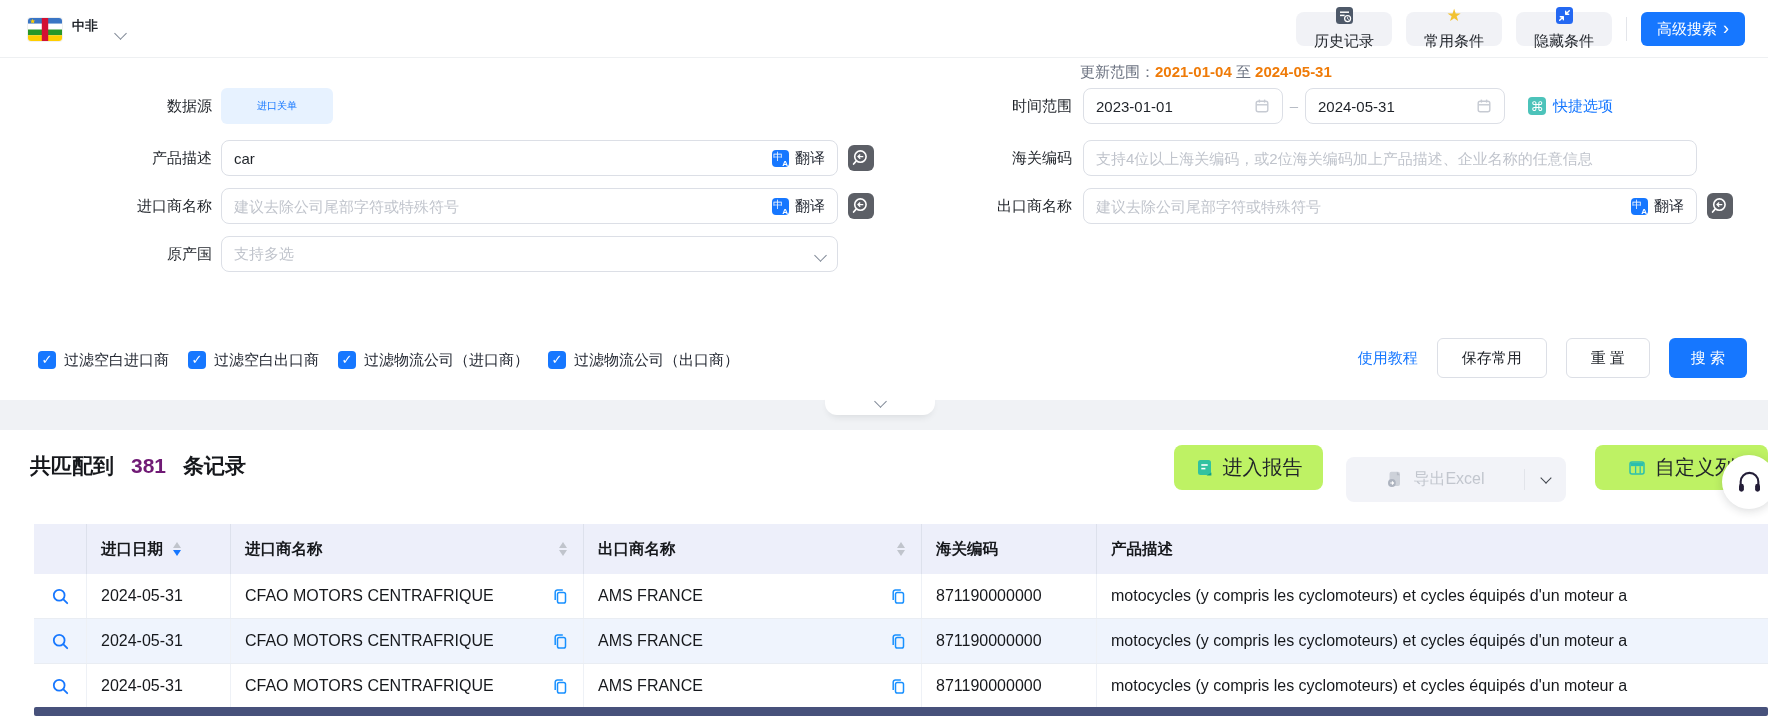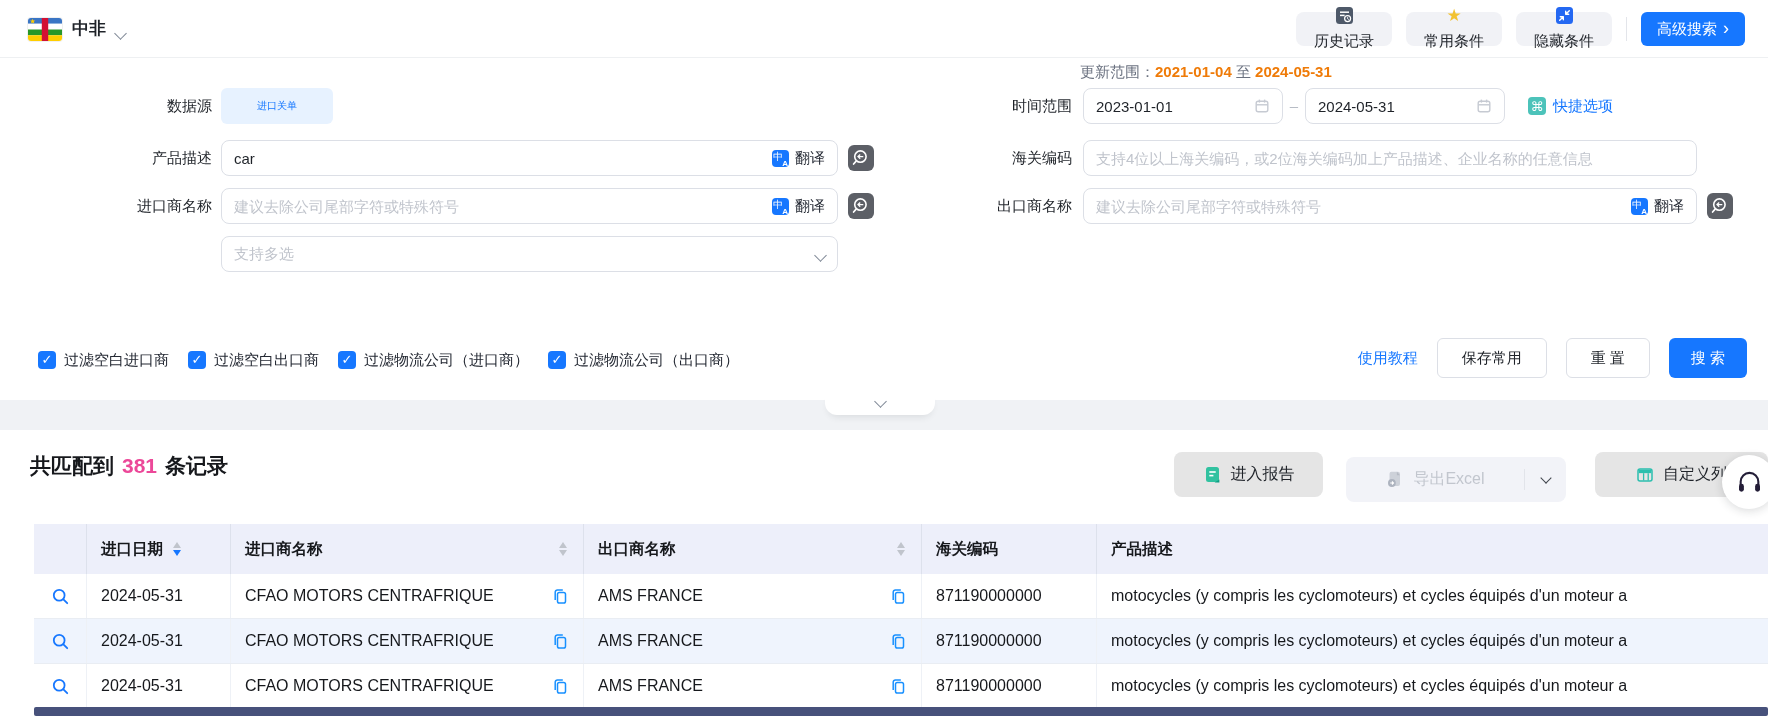--- a/index.html
+++ b/index.html
@@ -2,21 +2,21 @@
 <html><head>
 <meta charset="utf-8">
 <style>
   * { margin:0; padding:0; box-sizing:border-box; }
   body { font-family:"Liberation Sans","DejaVu Sans",sans-serif; background:#fff; }
   .page { position:relative; width:1768px; height:716px; overflow:hidden; background:#fff; color:#1f2329; }
 
   
   .topbar { position:absolute; left:0; top:0; width:1768px; height:58px; background:#fff; border-bottom:1px solid #eef0f2; }
   .flag-wrap { position:absolute; left:28px; top:18px; width:34px; height:23px; border-radius:3px; overflow:hidden; box-shadow:0 0 0 1px rgba(0,0,0,.06); }
-  .country-name { position:absolute; left:72px; top:17px; font-size:17px; font-weight:bold; color:#1f2329; }
+  .country-name { position:absolute; left:72px; top:17px; font-size:13px; font-weight:bold; color:#1f2329; }
   .country-chev { position:absolute; left:116px; top:24px; }
   .chev { display:inline-block; width:9px; height:9px; border-right:1.8px solid #7d8694; border-bottom:1.8px solid #7d8694; transform:rotate(45deg); }
   .topbar-right { position:absolute; right:23px; top:12px; display:flex; align-items:center; gap:14px; }
   .ghost-btn { display:inline-flex; align-items:center; justify-content:center; gap:8px; height:34px; padding:0 18px; background:#f1f2f6; border-radius:8px; font-size:15px; color:#1f2329; cursor:pointer;flex-direction:column; }
   .star-glyph { color:#f2c231; font-size:17px; line-height:1; }
   .v-divider { width:1px; height:24px; background:#e3e5ea; }
   .primary-btn { display:inline-flex; align-items:center; justify-content:center; gap:6px; height:34px; padding:0 16px; background:#1677ff; color:#fff; border-radius:6px; font-size:15px; cursor:pointer; }
   .adv-arrow { font-size:18px; line-height:1; margin-top:-2px; }
 
   
@@ -53,22 +53,22 @@
   .search-btn { height:40px; padding:0 22px; border-radius:6px; background:#1677ff; color:#fff; font-size:15px; display:inline-flex; align-items:center; cursor:pointer; }
 
   .collapse-tab { position:absolute; left:825px; top:394px; width:110px; height:21px; background:#fff; border-radius:0 0 12px 12px; box-shadow:0 5px 7px -3px rgba(31,35,41,.10); display:flex; align-items:flex-start; justify-content:center; cursor:pointer; z-index:3; }
   .collapse-tab .chev { margin-top:3px; }
 
   .gray-band { position:absolute; left:0; top:400px; width:1768px; height:30px; background:#f0f2f5; }
 
   
   .results { position:absolute; left:0; top:430px; width:1768px; height:286px; background:#fff; }
   .summary { position:absolute; left:30px; top:22px; font-size:21px; font-weight:bold; color:#16181c; }
-  .summary .count { color:#ec4899; padding:0 8px; }
-  .res-btn { position:absolute; top:22px; height:45px; background:#e5e5e5; border-radius:8px; display:flex; align-items:center; justify-content:center; gap:9px; font-size:16px; color:#1f2329; cursor:pointer; }
+  .summary .count { color:#701a75; padding:0 17px; }
+  .res-btn { position:absolute; top:15px; height:45px; background:#bef264; border-radius:8px; display:flex; align-items:center; justify-content:center; gap:9px; font-size:20px; color:#1f2329; cursor:pointer; }
   .export-group { position:absolute; top:27px; left:1346px; width:220px; height:45px; background:#f2f3f8; border-radius:8px; display:flex;align-items:center; }
   .export-main { flex:1; display:flex; align-items:center; justify-content:center; gap:9px; font-size:16px; color:#c2c6ce; border-right:1px solid #e2e4ea; }
   .export-caret { width:41px; display:flex; align-items:center; justify-content:center; cursor:pointer; }
   .export-caret .chev { border-color:#40454d; width:8px; height:8px; margin-top:-3px; }
   .headset-fab { position:absolute; left:1722px; top:25px; width:54px; height:54px; border-radius:50%; background:#fff; box-shadow:0 2px 10px rgba(31,35,41,.16); display:flex; align-items:center; justify-content:center; z-index:5; cursor:pointer; }
 
   
   .table { position:absolute; left:34px; top:94px; width:1734px; }
   .t-row { display:flex; width:1734px; }
   .t-head { height:50px; background:#edeffa; }
@@ -254,20 +254,21 @@
         <svg width="26" height="26" viewBox="0 0 26 26">
             <rect width="26" height="26" rx="6" fill="#5c5f66"></rect>
             <circle cx="12.4" cy="11.6" r="5.7" fill="none" stroke="#fff" stroke-width="1.6"></circle>
             <line x1="7.9" y1="16.4" x2="5.6" y2="19" stroke="#fff" stroke-width="1.7" stroke-linecap="round"></line>
             <path d="M15.3 11.6h-5 M12.2 9.5l-2.2 2.1 2.2 2.1" stroke="#fff" stroke-width="1.3" fill="none"></path>
           </svg>
       </span>
     </div>
 
     <div class="form-row" style="top:178px;">
+      <span class="form-label">原产国</span>
       <div class="input-box" style="left:221px; width:617px;">
         <span class="placeholder-text">支持多选</span>
         <span class="select-chev"><span class="chev" style="margin-top:-4px;"></span></span>
       </div>
     </div>
 
     <div class="filters-row">
       <span class="filter-item">
         <span class="cb">✓</span>
         <span class="filter-label">过滤空白进口商</span>

